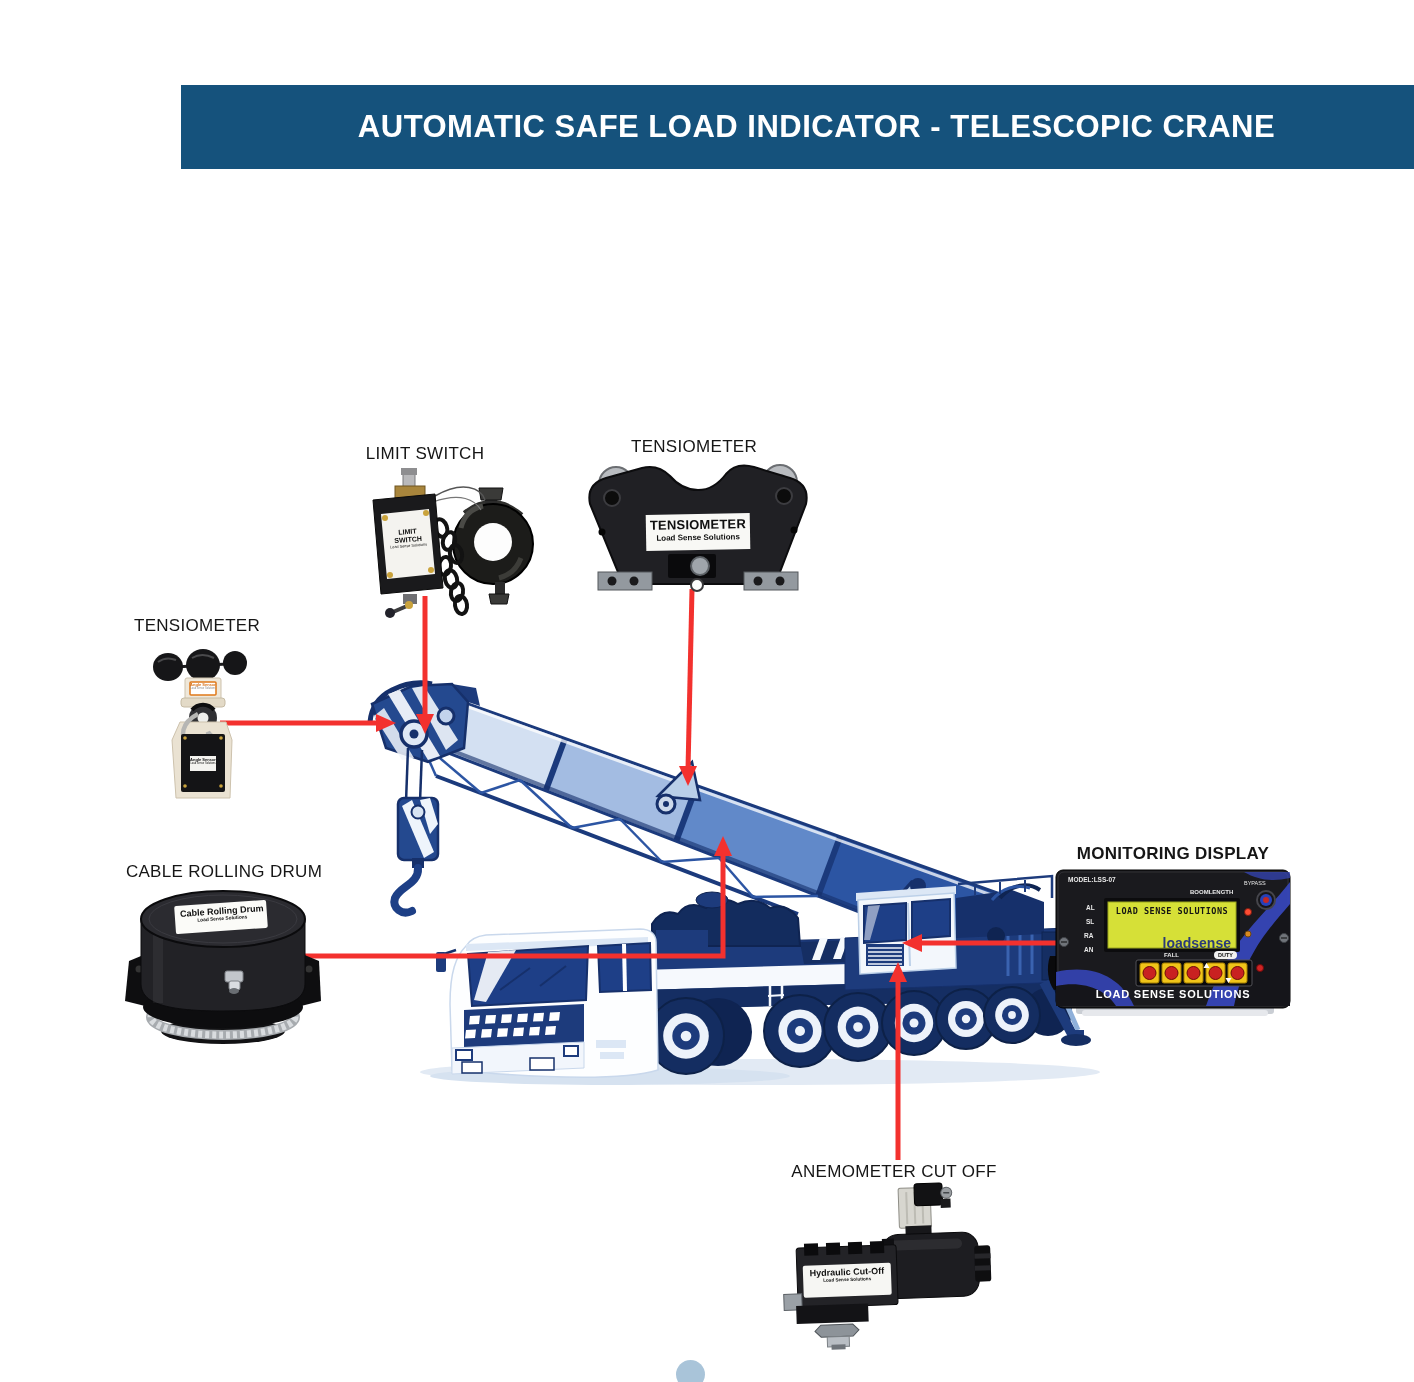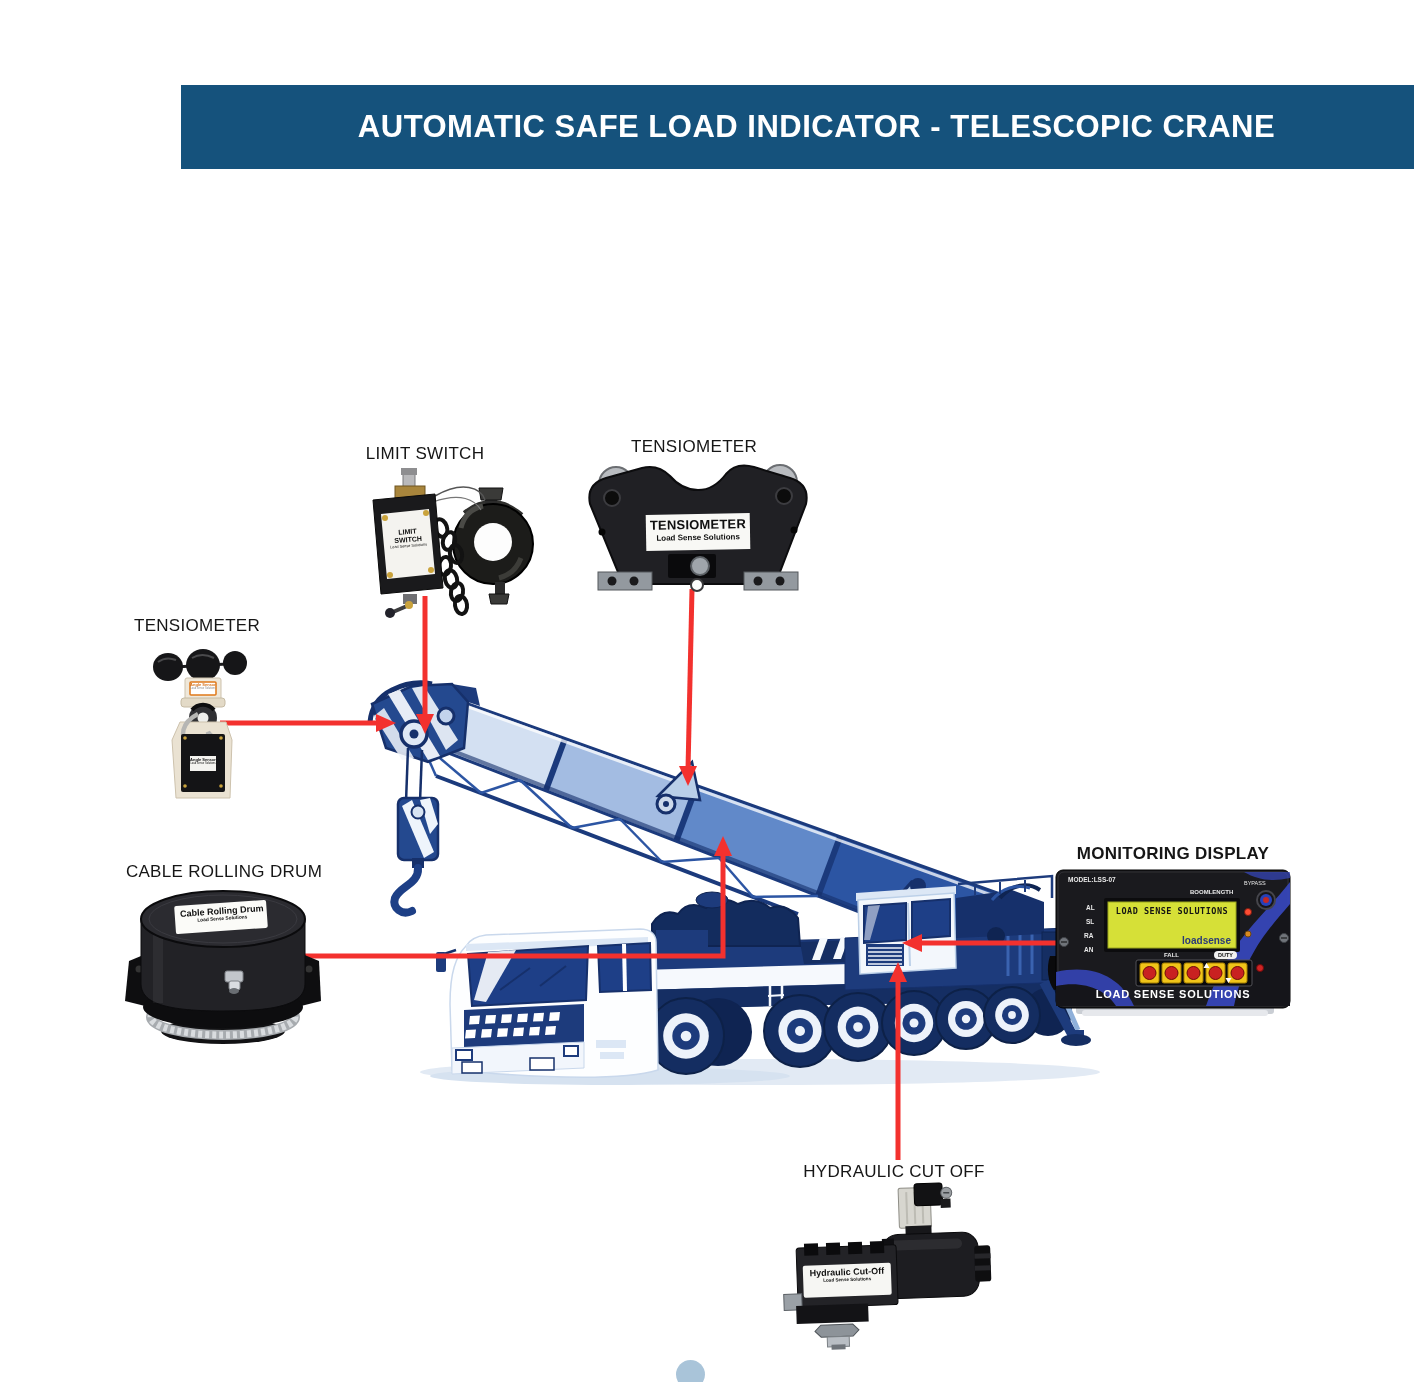--- a/index.html
+++ b/index.html
@@ -272,21 +272,21 @@
         <polygon points="898,962 889,982 907,982" stroke="none"></polygon>
       </g>
     </g>
   </svg>
 
   <div class="abs lbl" style="left:325px;top:444px;width:200px;">LIMIT SWITCH</div>
   <div class="abs lbl" style="left:594px;top:437px;width:200px;">TENSIOMETER</div>
   <div class="abs lbl" style="left:97px;top:616px;width:200px;">TENSIOMETER</div>
   <div class="abs lbl" style="left:94px;top:862px;width:260px;">CABLE ROLLING DRUM</div>
   <div class="abs lbl" style="left:1043px;top:844px;width:260px;font-weight:bold;">MONITORING DISPLAY</div>
-  <div class="abs lbl" style="left:764px;top:1162px;width:260px;">HYDRAULIC CUT OFF</div>
+  <div class="abs lbl" style="left:764px;top:1162px;width:260px;">ANEMOMETER CUT OFF</div>
 
   <div class="abs component" style="left:343px;top:466px;width:205px;height:150px;">
     <svg width="205" height="150" viewBox="0 0 205 150">
       <path d="M122,48 Q150,26 178,50" fill="none" stroke="#30302e" stroke-width="7"></path>
       <rect x="142" y="28" width="12" height="20" fill="#2b2b2b"></rect>
       <polygon points="136,22 160,22 158,34 138,34" fill="#3a3a38" stroke="#111111"></polygon>
       <circle cx="150" cy="78" r="40" fill="#1c1c1a" stroke="#000000" stroke-width="2"></circle>
       <circle cx="150" cy="76" r="19" fill="#fdfdfd"></circle>
       <path d="M118,62 Q122,44 140,40" fill="none" stroke="#4a4a46" stroke-width="5"></path>
       <path d="M178,92 Q172,108 156,112" fill="none" stroke="#3c3c38" stroke-width="5"></path>
@@ -455,21 +455,21 @@
       </g>
     </svg>
     <div class="md" style="left:20px;top:12px;font-size:6.5px;font-weight:700;">MODEL:LSS-07</div>
     <div class="md" style="left:196px;top:16px;font-size:5.5px;">BYPASS</div>
     <div class="md" style="left:142px;top:25px;font-size:6px;font-weight:700;">BOOMLENGTH</div>
     <div class="md" style="left:38px;top:40px;font-size:6.5px;font-weight:700;">AL</div>
     <div class="md" style="left:38px;top:54px;font-size:6.5px;font-weight:700;">SL</div>
     <div class="md" style="left:36px;top:68px;font-size:6.5px;font-weight:700;">RA</div>
     <div class="md" style="left:36px;top:82px;font-size:6.5px;font-weight:700;">AN</div>
     <div class="md" style="left:62px;top:42px;width:124px;text-align:center;font-family:'DejaVu Sans Mono',monospace;font-size:8.5px;font-weight:700;color:#141414;letter-spacing:.5px;">LOAD SENSE SOLUTIONS</div>
-    <div class="md" style="left:62px;top:71px;width:121px;text-align:right;font-size:10px;font-weight:700;color:#2a3a78;">loadsense</div>
+    <div class="md" style="left:62px;top:71px;width:121px;text-align:right;font-size:14px;font-weight:700;color:#2a3a78;">loadsense</div>
     <div class="md" style="left:116px;top:88px;font-size:6px;font-weight:700;">FALL</div>
     <div class="md" style="left:166px;top:87px;font-size:5.5px;font-weight:700;color:#111111;background:#f2f2f2;border-radius:5px;padding:1px 4px;">DUTY</div>
     <div class="md" style="left:25px;top:124px;width:200px;text-align:center;font-size:11px;font-weight:800;letter-spacing:.8px;color:#ffffff;">LOAD SENSE SOLUTIONS</div>
   </div>
 
   <div class="abs component" style="left:783px;top:1183px;width:215px;height:165px;">
     <svg width="215" height="165" viewBox="0 0 215 165">
       <g transform="rotate(-2 100 90)">
         <rect x="118" y="6" width="32" height="40" rx="2" fill="#d7d6cf" stroke="#8e8d86"></rect>
         <line x1="126" y1="10" x2="126" y2="42" stroke="#bdbcb4" stroke-width="2"></line>

